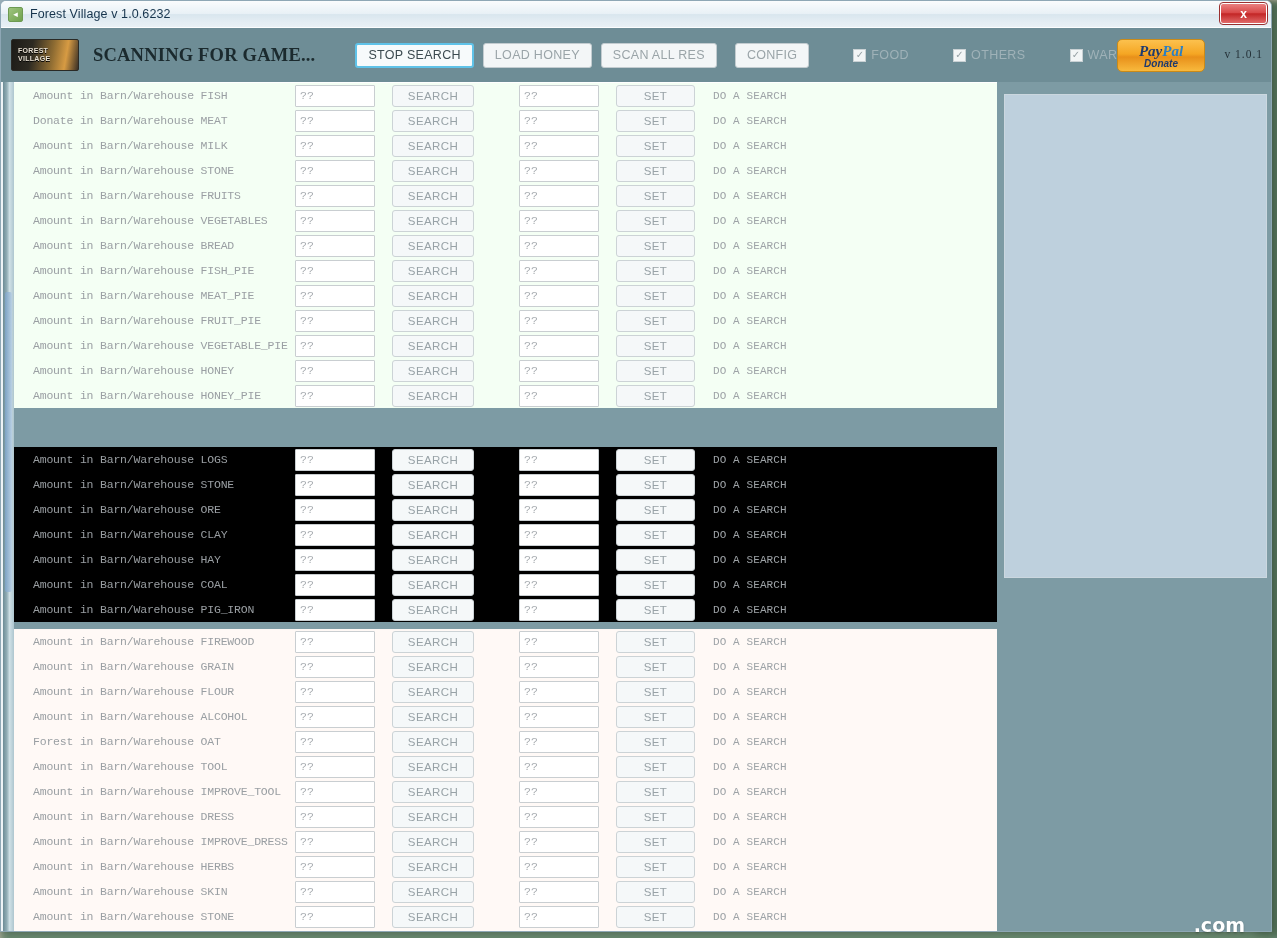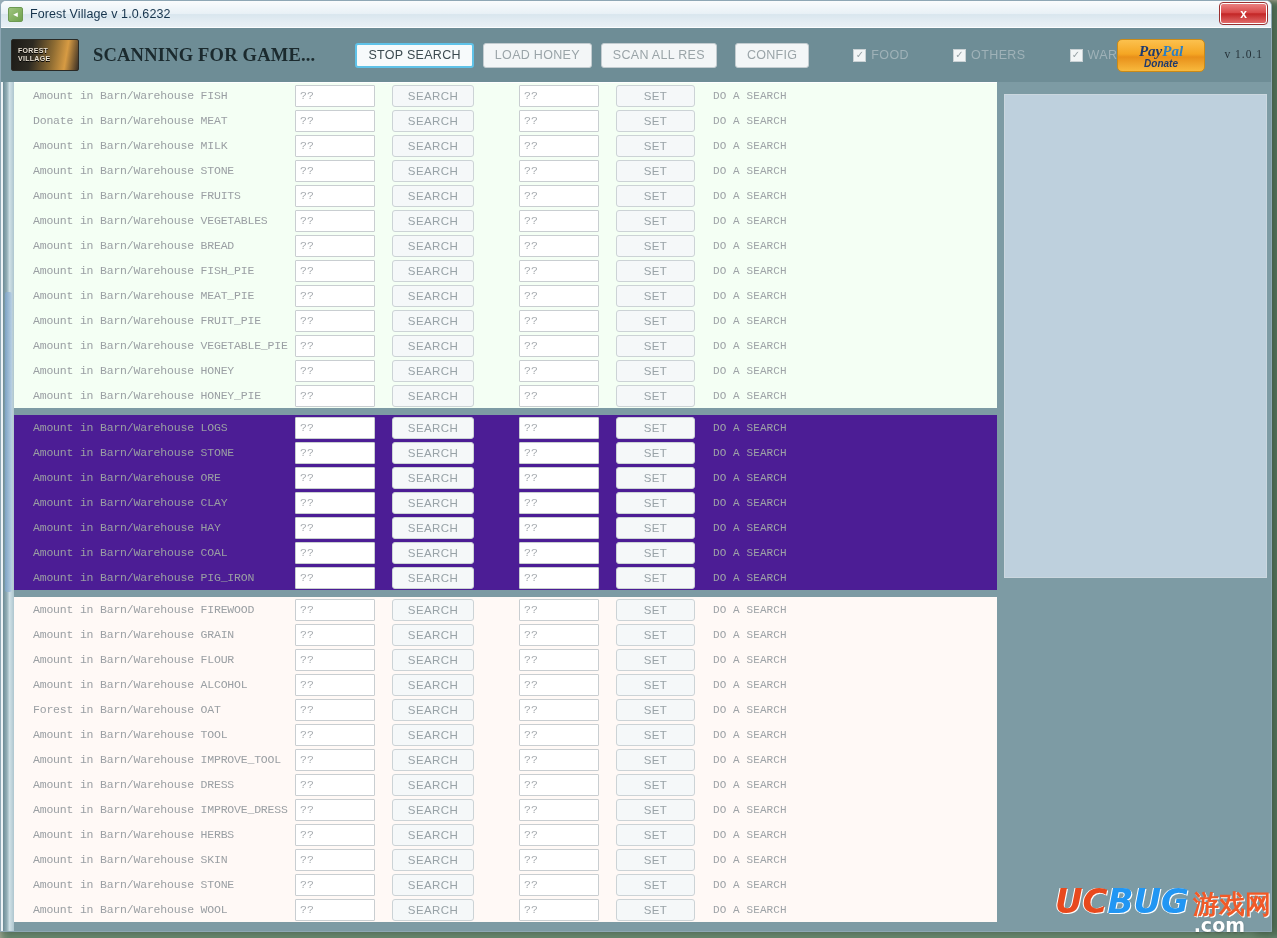--- a/index.html
+++ b/index.html
@@ -444,21 +444,21 @@
             <div class="col-gap-b"></div>
             <div class="cell-btn">SEARCH</div>
             <div class="col-gap-b" style="width: 45px;"></div>
             <input class="cell-input" value="??" style="">
             <div class="col-gap-b" style="width: 17px;"></div>
             <div class="cell-btn set">SET</div>
             <div class="cell-status">DO A SEARCH</div>
           </div>
         </div>
         <div class="group-gap"></div>
-        <div class="row-group g2" style="background: #4c1d95;">
+        <div class="row-group g2" style="background: #000000; margin-top: 32px;">
           <div class="res-row">
             <div class="res-label">Amount in Barn/Warehouse LOGS</div>
             <input class="cell-input" value="??" style="">
             <div class="col-gap-b"></div>
             <div class="cell-btn">SEARCH</div>
             <div class="col-gap-b" style="width: 45px;"></div>
             <input class="cell-input" value="??" style="">
             <div class="col-gap-b" style="width: 17px;"></div>
             <div class="cell-btn set">SET</div>
             <div class="cell-status">DO A SEARCH</div>
@@ -678,19 +678,14 @@
         </div>
       </div>
 
     <div id="right-panel">
       <div id="totals-list"></div>
     </div>
   </div>
 </div>
 
 <div id="watermark">
-  <div class="wm-top">
-    <span class="wm-uc">UC</span>
-    <span class="wm-bug">BUG</span>
-    <span class="wm-cn">游戏网</span>
-  </div>
   <div class="wm-dom">.com</div>
 </div>
 
 </body></html>

